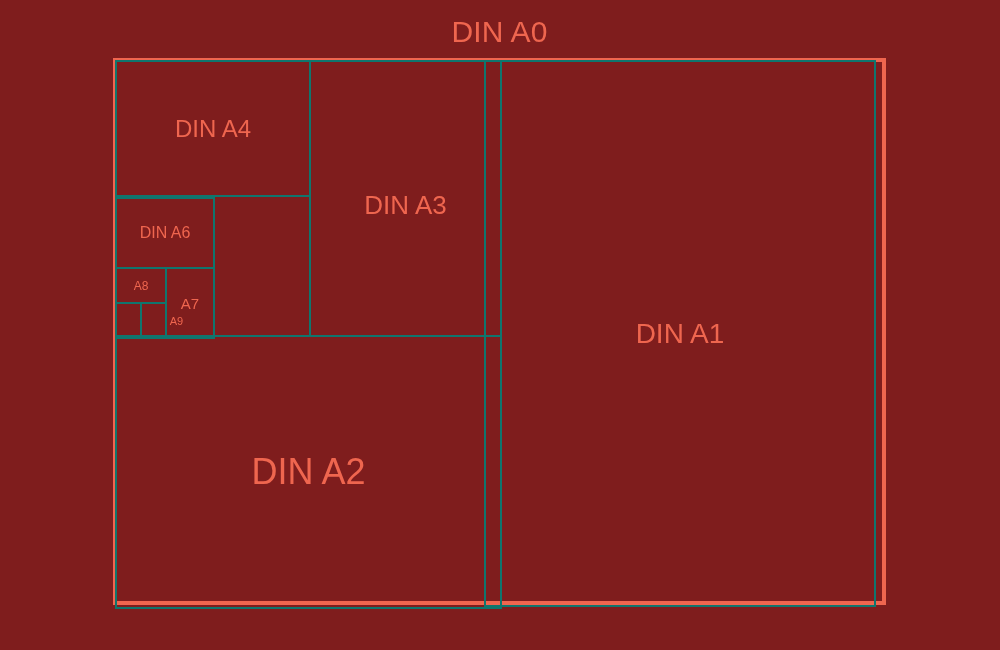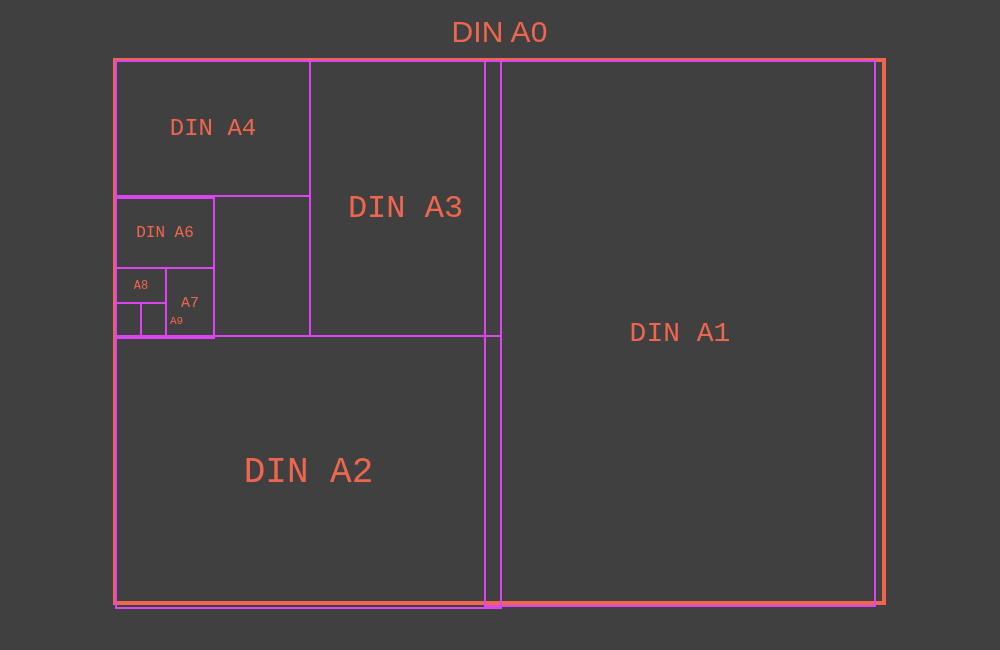--- a/index.html
+++ b/index.html
@@ -11,21 +11,21 @@
     width: 1000px;
     height: 650px;
     font-family: "Liberation Sans", sans-serif;
     overflow: hidden;
   }
 
   #diagram-root {
     position: relative;
     width: 1000px;
     height: 650px;
-    background: #404040;
+    background: #7f1d1d;
   }
 
   
   .diagram-title {
     position: absolute;
     left: 113px;
     top: 14px;
     width: 773px;
     text-align: center;
     font-size: 30px;
@@ -43,25 +43,24 @@
     width: 773px;
     height: 547px;
     border: 4px solid #ef664f;
     box-sizing: border-box;
   }
 
   
   .sheet {
     position: absolute;
     box-sizing: border-box;
-    border: 2px solid #d946ef;
+    border: 2px solid #0f766e;
     display: flex;
     align-items: center;
     justify-content: center;
-    font-family: Liberation Mono, monospace;
   }
   .sheet > .sheet-label {
     color: #ef664f;
     white-space: nowrap;
     text-align: center;
     pointer-events: none;
   }
 
   
   .sheet-a1 {
@@ -76,21 +75,21 @@
   }
   .sheet-a2 .sheet-label { font-size: 36px; }
 
   .sheet-a3 {
     left: 192px; top: -2px;
     width: 193px; height: 277px;
     align-items: flex-start;
     justify-content: center;
   }
   .sheet-a3 .sheet-label {
-    font-size: 32px;
+    font-size: 26px;
     margin-top: 128px;
   }
 
   .sheet-a4 {
     left: -2px; top: -2px;
     width: 196px; height: 137px;
   }
   .sheet-a4 .sheet-label { font-size: 24px; }
 
   .sheet-a5 {

